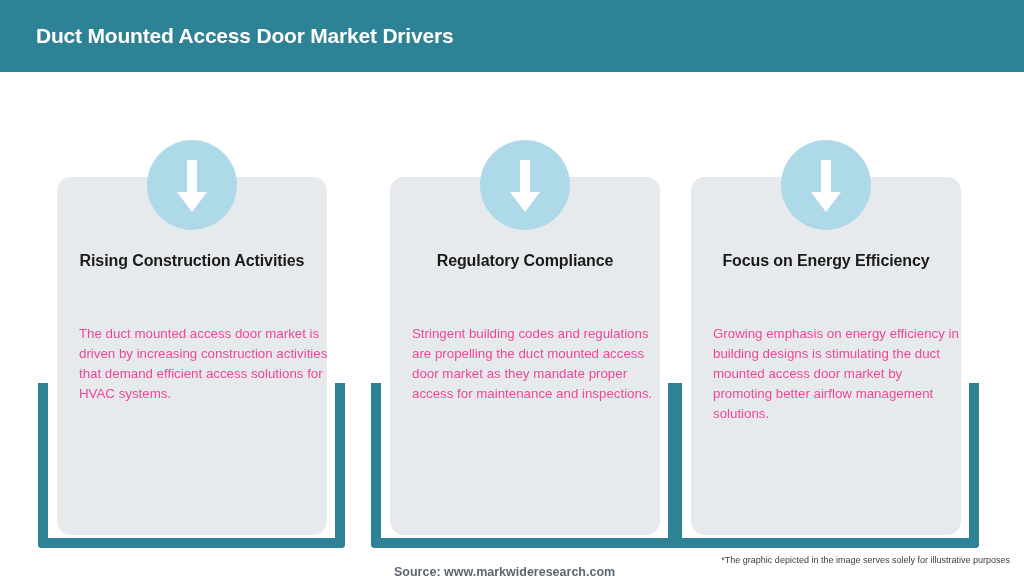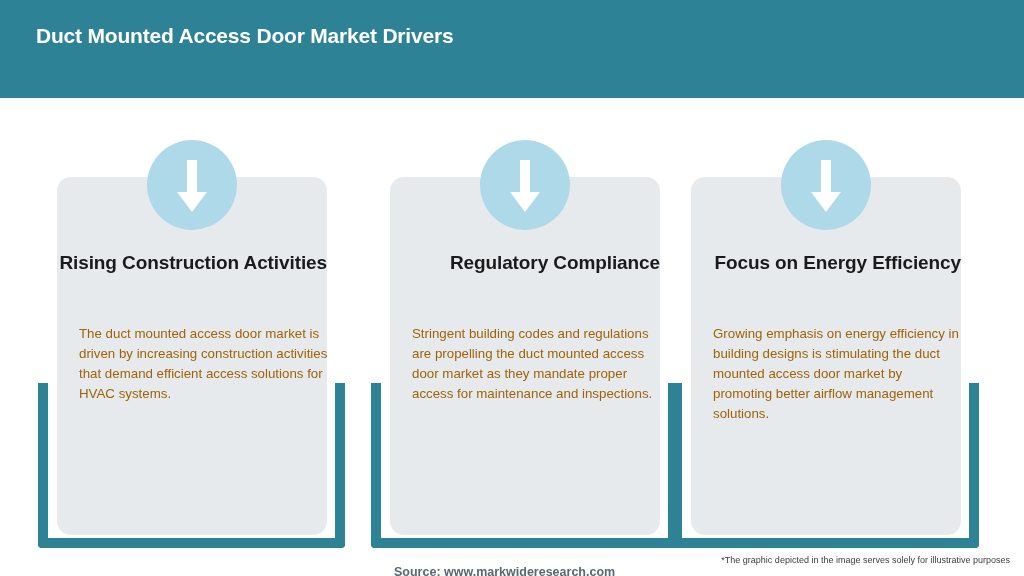--- a/index.html
+++ b/index.html
@@ -14,21 +14,21 @@
     overflow: hidden;
     position: relative;
   }
 
   
   .header {
     position: absolute;
     left: 0;
     top: 0;
     width: 1024px;
-    height: 98px;
+    height: 72px;
     background: #2e8296;
   }
   .header-title {
     position: absolute;
     left: 36px;
     top: 24px;
     font-size: 21px;
     font-weight: bold;
     color: #ffffff;
     letter-spacing: -0.2px;
@@ -128,35 +128,35 @@
     top: 18px;
     width: 36px;
     height: 56px;
   }
 
   .card-title {
     position: absolute;
     left: 19px;
     top: 152px;
     width: 270px;
-    text-align: right;
-    font-size: 19px;
+    text-align: center;
+    font-size: 16px;
     font-weight: bold;
     color: #1a1a1a;
     letter-spacing: -0.1px;
   }
 
   .card-body {
     position: absolute;
     left: 41px;
     top: 224px;
     width: 250px;
     font-size: 13.3px;
     line-height: 20px;
-    color: #a16207;
+    color: #ec4899;
     text-align: left;
   }
 
   
   .footer {
     position: absolute;
     left: 0;
     top: 550px;
     width: 1024px;
     height: 26px;

